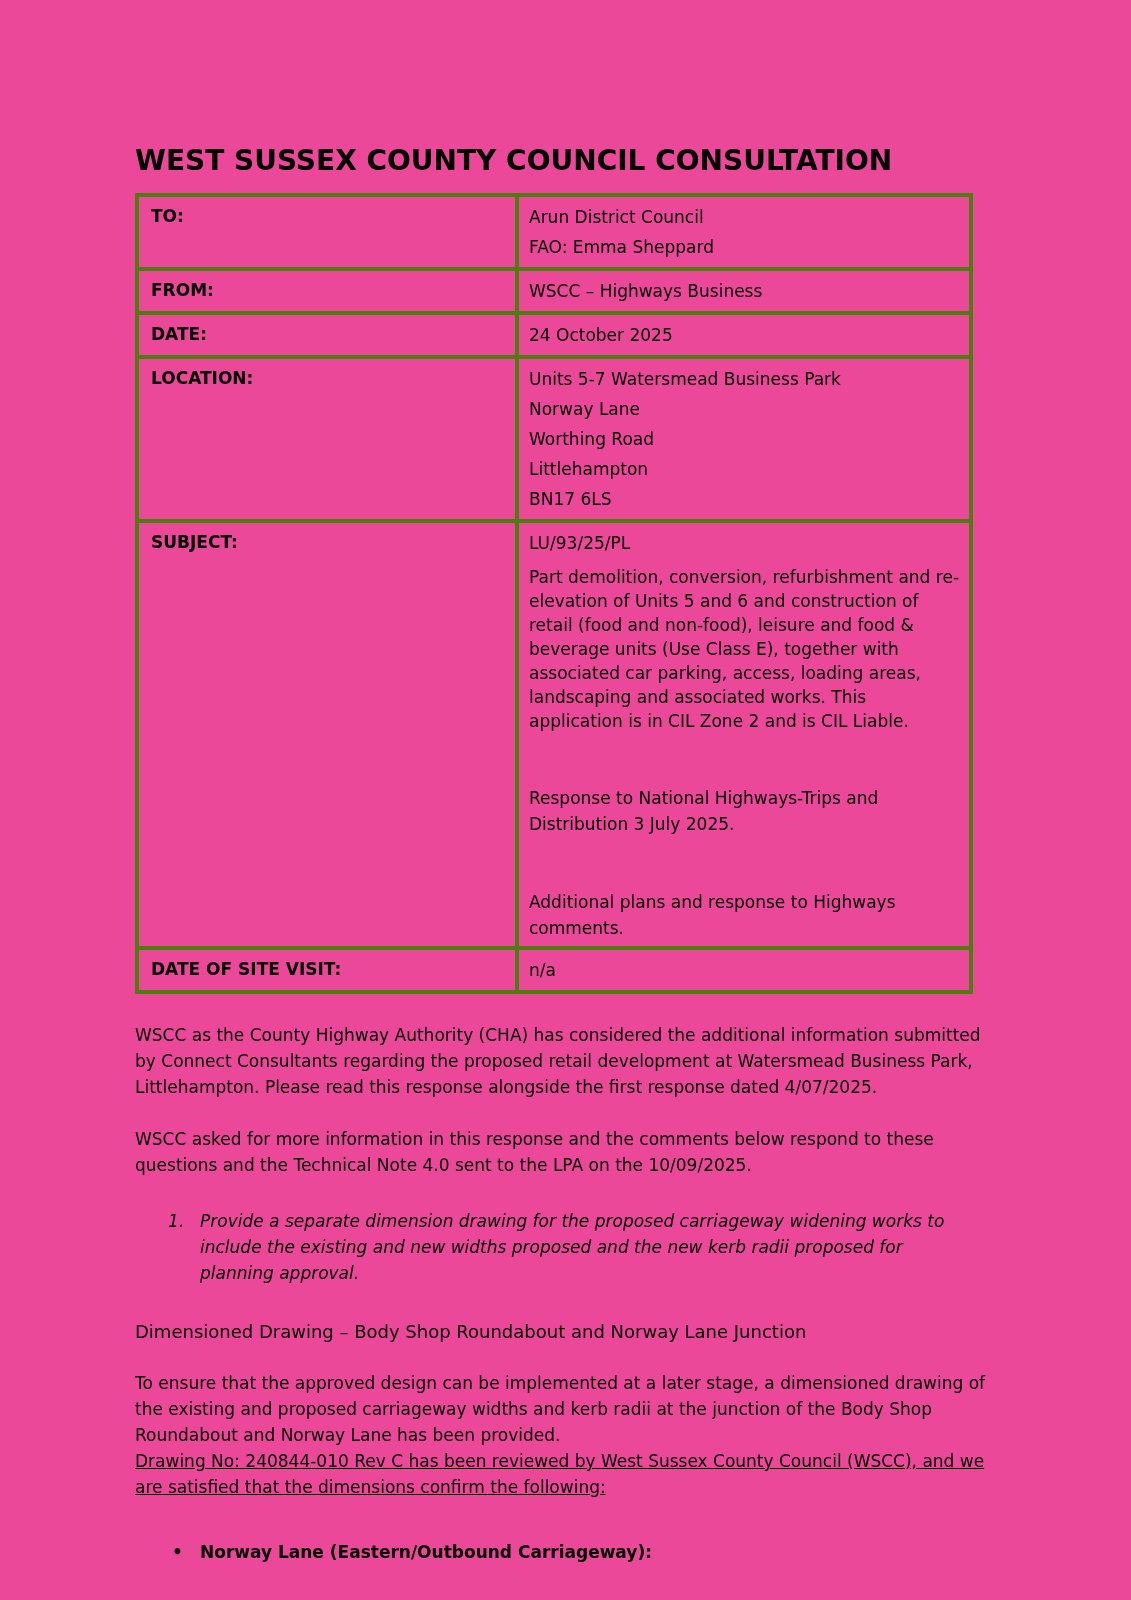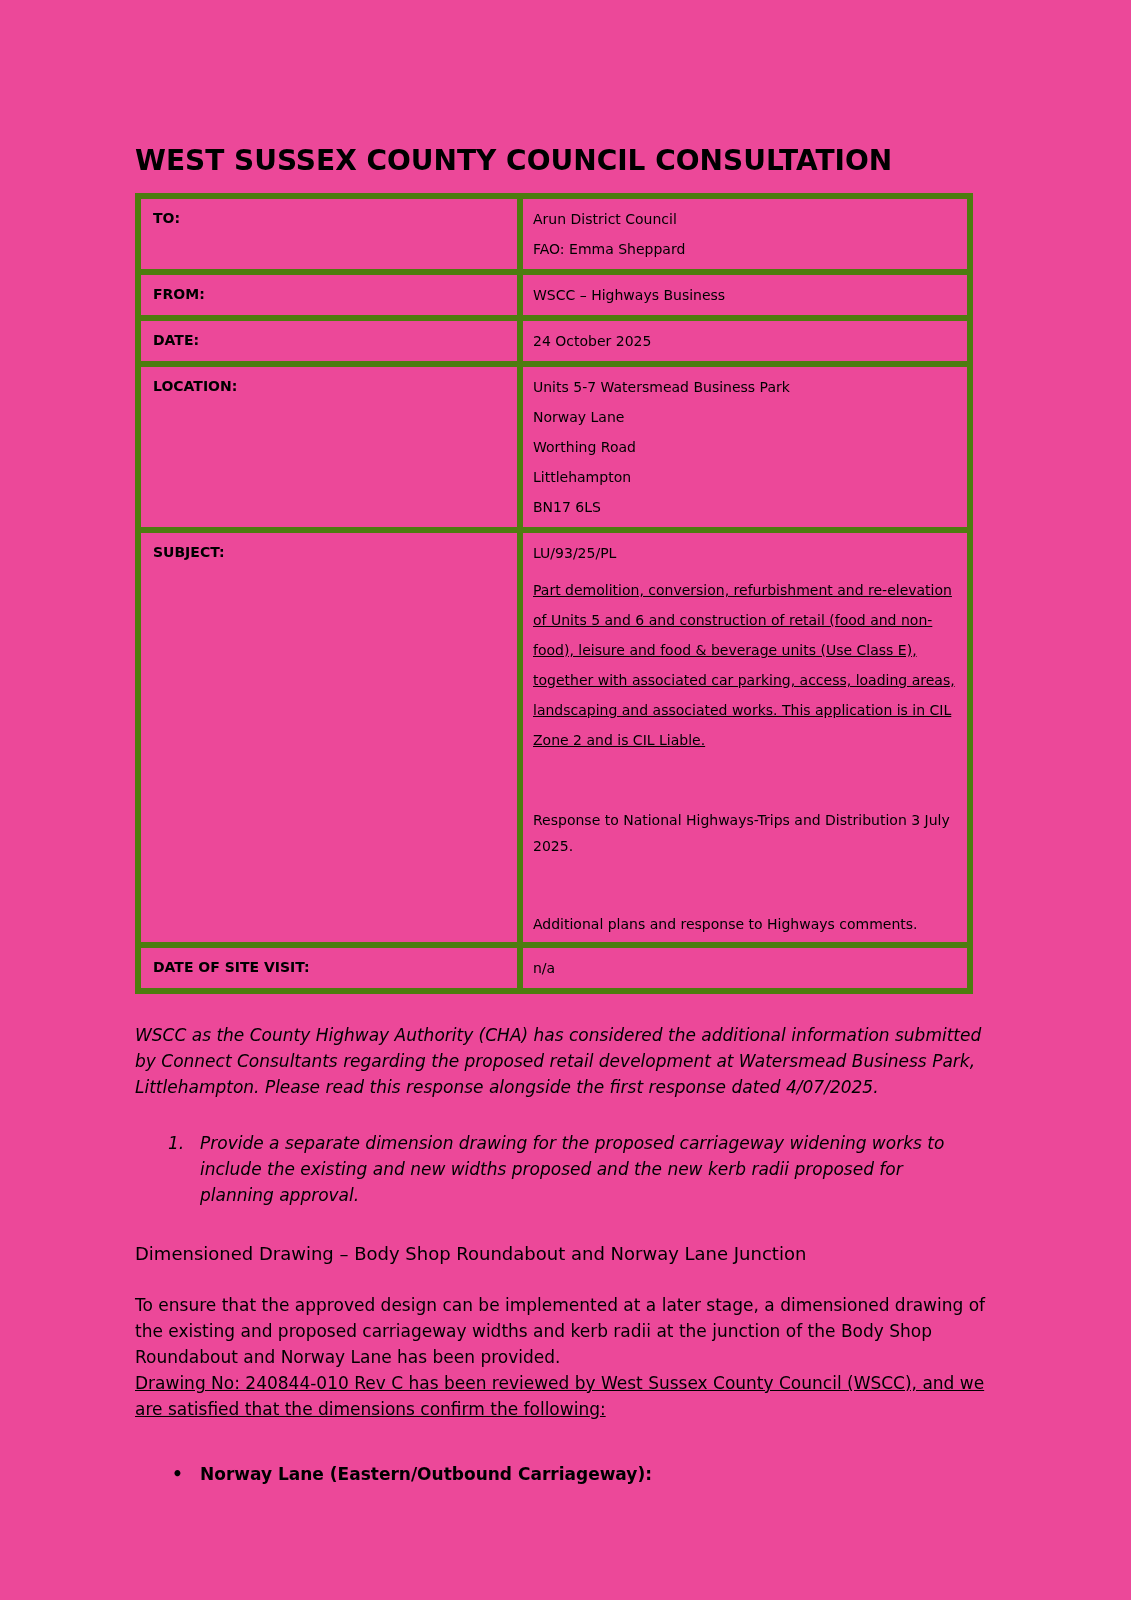--- a/index.html
+++ b/index.html
@@ -22,45 +22,45 @@
     font-weight:bold;
     margin:0 0 16px 0;
     white-space:nowrap;
   }
   table.consult {
     border-collapse:collapse;
     width:838px;
     table-layout:fixed;
   }
   table.consult td {
-    border:6px solid #4d7c0f;
+    border:4px solid #4d7c0f;
     vertical-align:top;
-    font-size:14px;
+    font-size:17px;
   }
   td.lbl {
     width:352px;
     font-weight:bold;
     padding:5px 12px 5px 12px;
     line-height:28px;
   }
   td.val {
     padding:5px 10px 5px 10px;
     line-height:30px;
   }
   .val-line { line-height:30px; }
   .subj-ref { line-height:30px; }
-  .subj-desc { line-height:30px; margin-top:7px;text-decoration:underline; }
+  .subj-desc { line-height:24px; margin-top:7px; }
   .subj-note { line-height:26px; margin-top:52px; }
   .body-text { width:864px; }
   .para {
     font-size:17px;
     line-height:26px;
     margin:26px 0 0 0;
   }
-  .para.first { margin-top:28px;font-style:italic; }
+  .para.first { margin-top:28px; }
   .para.tight { margin-top:0;text-decoration:underline; }
   .numbered {
     display:flex;
     margin-top:30px;
     padding-left:33px;
     font-style:italic;
     font-size:17px;
     line-height:26px;
   }
   .numbered .num { width:32px; flex:none; }
@@ -133,20 +133,21 @@
           <td class="lbl">DATE OF SITE VISIT:</td>
           <td class="val">
             <div class="val-line">n/a</div>
           </td>
         </tr>
       </tbody>
     </table>
 
     <div class="body-text">
       <p class="para first">WSCC as the County Highway Authority (CHA) has considered the additional information submitted by Connect Consultants regarding the proposed retail development at Watersmead Business Park, Littlehampton. Please read this response alongside the first response dated 4/07/2025.</p>
+      <p class="para">WSCC asked for more information in this response and the comments below respond to these questions and the Technical Note 4.0 sent to the LPA on the 10/09/2025.</p>
 
       <div class="numbered">
         <span class="num">1.</span>
         <span class="num-text">Provide a separate dimension drawing for the proposed carriageway widening works to include the existing and new widths proposed and the new kerb radii proposed for planning approval.</span>
       </div>
 
       <h2 class="section-heading">Dimensioned Drawing – Body Shop Roundabout and Norway Lane Junction</h2>
 
       <p class="para">To ensure that the approved design can be implemented at a later stage, a dimensioned drawing of the existing and proposed carriageway widths and kerb radii at the junction of the Body Shop Roundabout and Norway Lane has been provided.</p>
       <p class="para tight">Drawing No: 240844-010 Rev C has been reviewed by West Sussex County Council (WSCC), and we are satisfied that the dimensions confirm the following:</p>

